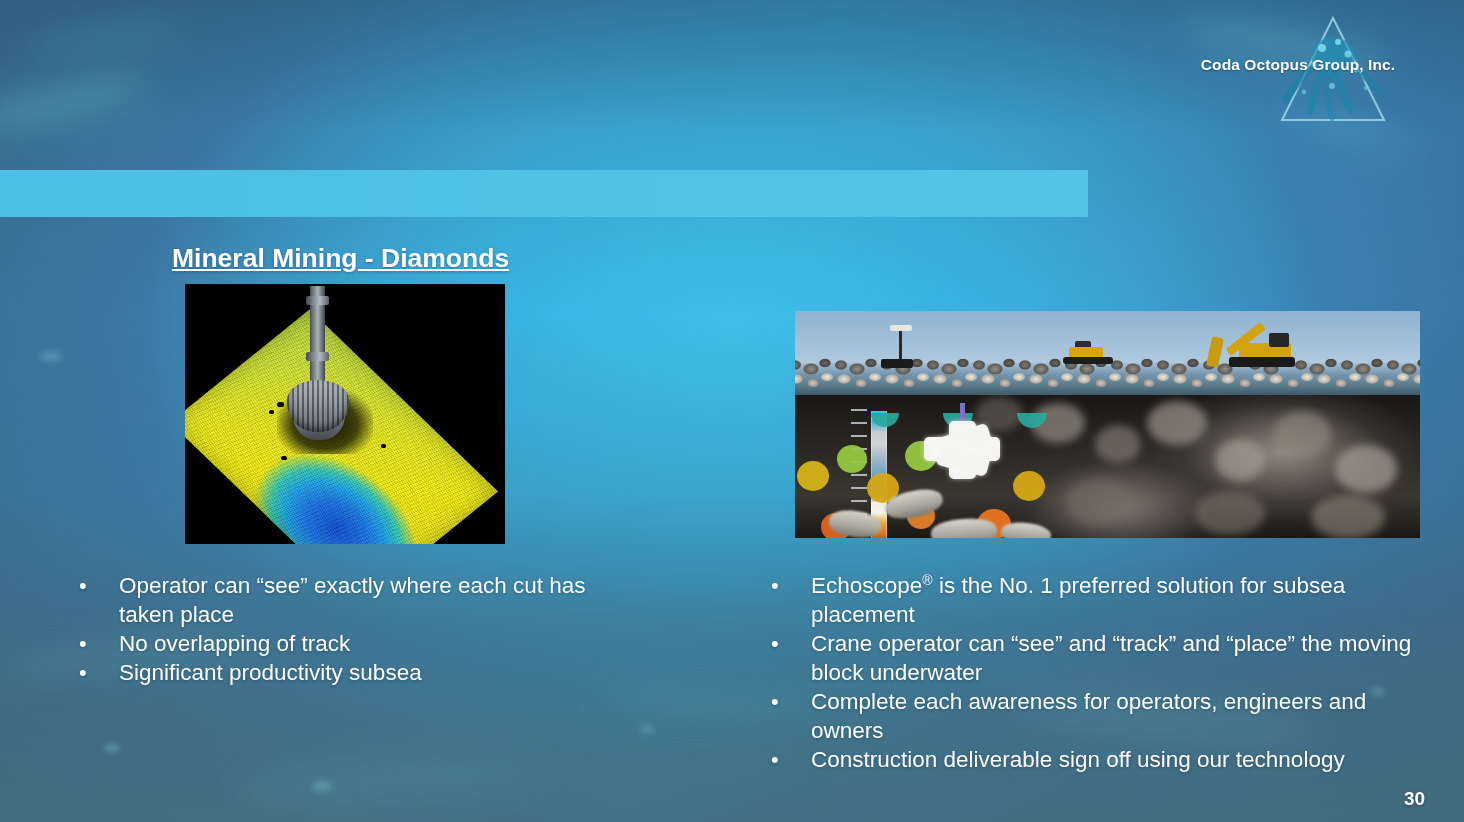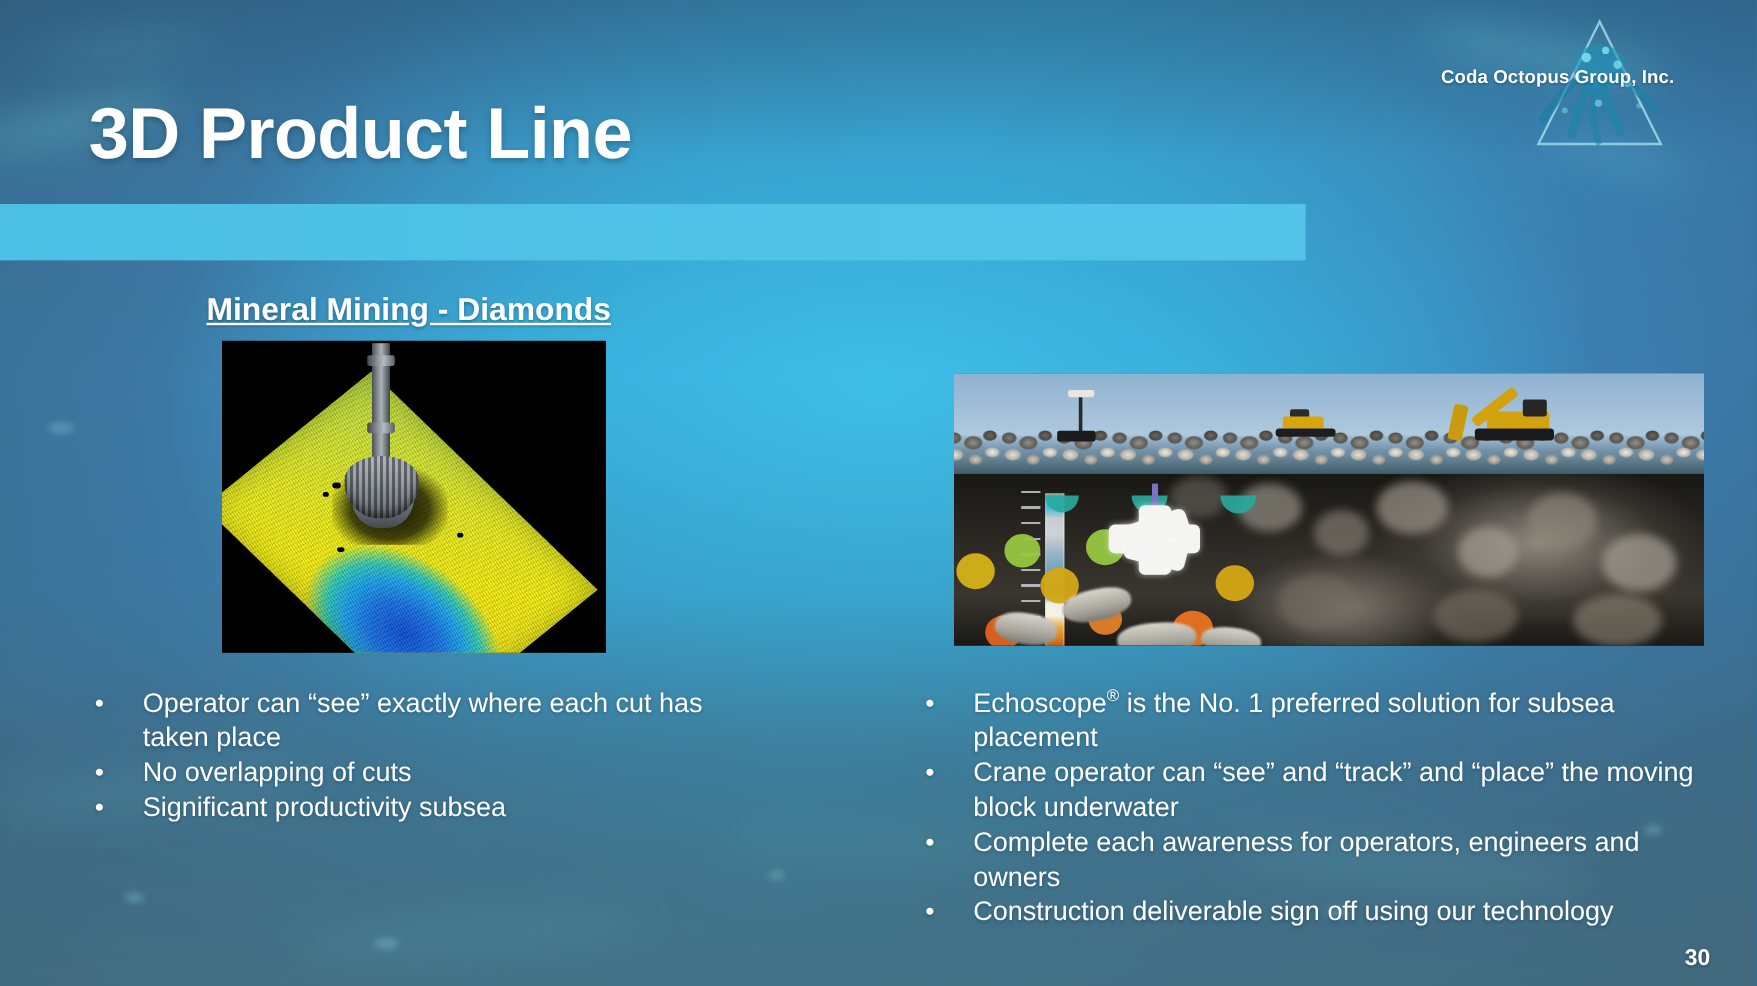--- a/index.html
+++ b/index.html
@@ -372,21 +372,20 @@
         <circle cx="40" cy="56" r="2.6" fill="#6fdcec" opacity="0.8"></circle>
         <circle cx="82" cy="62" r="2.6" fill="#6fdcec" opacity="0.7"></circle>
         <circle cx="58" cy="78" r="3" fill="#7fe3f0" opacity="0.65"></circle>
         <circle cx="30" cy="84" r="2.4" fill="#6fdcec" opacity="0.6"></circle>
         <circle cx="92" cy="80" r="2.4" fill="#6fdcec" opacity="0.55"></circle>
       </g>
     </svg>
     <div class="logo-text">Coda Octopus Group, Inc.</div>
   </div>
 
-  <div class="slide-title">3D Product Line</div>
 
   <div class="subtitle-band"></div>
 
   <div class="col-heading" id="heading-left">Mineral Mining - Diamonds</div>
 
   <div class="img-left">
     <div class="seabed">
       <div class="seabed-noise"></div>
     </div>
     <div class="black-shadow"></div>
@@ -402,21 +401,21 @@
     <div class="cut-dot" style="left:96px;top:172px;width:6px;height:4px;"></div>
   </div>
 
   <div class="bullets" id="bullets-left">
     <div class="bullet-row">
       <span class="bullet-dot">•</span>
       <span class="bullet-body">Operator can “see” exactly where each cut has taken place</span>
     </div>
     <div class="bullet-row">
       <span class="bullet-dot">•</span>
-      <span class="bullet-body">No overlapping of cuts</span>
+      <span class="bullet-body">No overlapping of track</span>
     </div>
     <div class="bullet-row">
       <span class="bullet-dot">•</span>
       <span class="bullet-body">Significant productivity subsea</span>
     </div>
   </div>
 
 
   <div class="img-right">
     <div class="photo-top">

